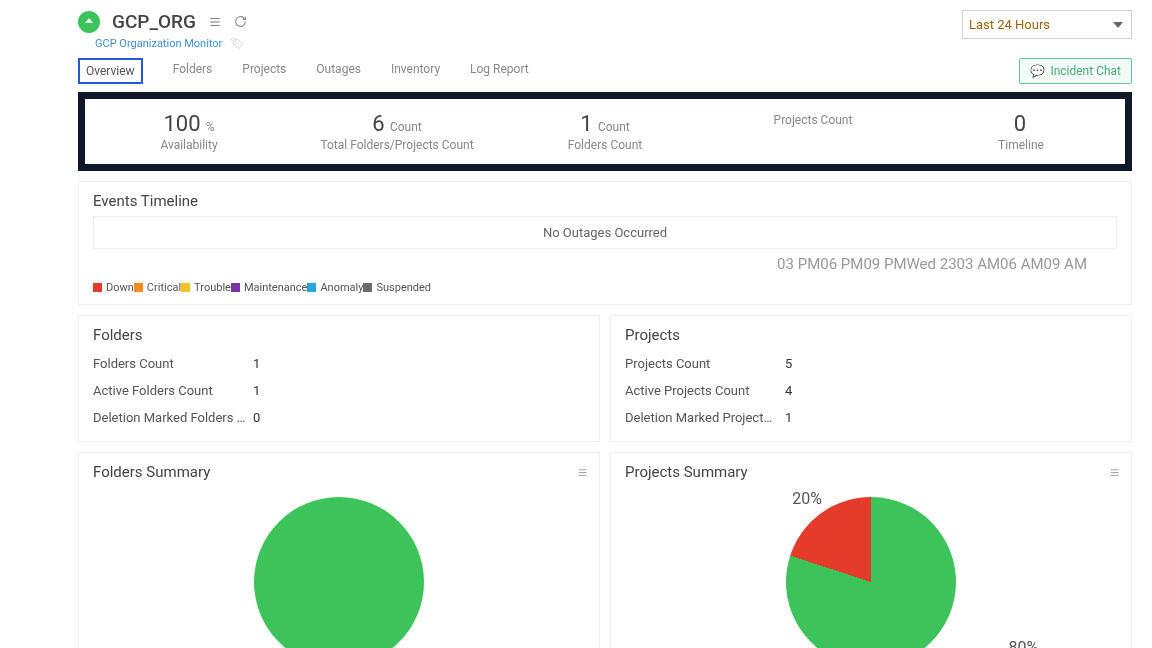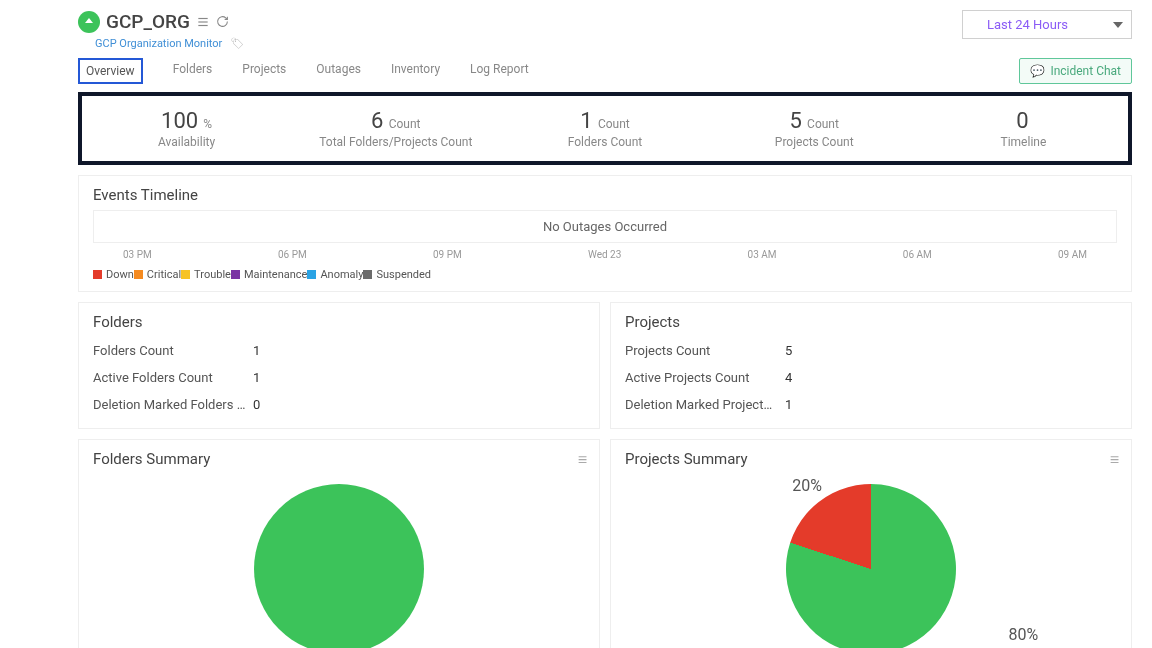--- a/index.html
+++ b/index.html
@@ -1,43 +1,43 @@
 <!DOCTYPE html>
 <html><head>
 <meta charset="utf-8">
 <style>
 *{box-sizing:border-box;margin:0;padding:0;font-family:-apple-system,BlinkMacSystemFont,"Segoe UI",Roboto,Arial,sans-serif}
 body{background:#fff;width:1152px;height:648px;overflow:hidden;font-size:13px;color:#333}
 .header{display:flex;justify-content:space-between;align-items:flex-start;padding:10px 20px 0 78px}
 .title-area{display:flex;flex-direction:column;gap:4px}
-.title-row{display:flex;align-items:center;gap:6px}
+.title-row{display:flex;align-items:center;gap:12px}
 .status-circle{width:22px;height:22px;border-radius:50%;background:#3cc35a;display:flex;align-items:center;justify-content:center}
 .status-circle svg{fill:#fff}
 .page-title{font-size:19px;font-weight:500;color:#444}
 .icon-btn{color:#888;cursor:pointer;display:inline-flex}
 .subtitle-row{display:flex;align-items:center;gap:8px;margin-left:17px}
 .breadcrumb{color:#408fd6;font-size:11px;cursor:pointer}
 .tag-icon{color:#bbb;font-size:11px}
-.time-select{border:1px solid #d0d0d0;padding:6px 28px 6px 24px;font-size:13px;color:#8b5cf6;cursor:pointer;position:relative;min-width:170px}
+.time-select{border:1px solid #d0d0d0;padding:6px 28px 6px 6px;font-size:13px;color:#a16207;cursor:pointer;position:relative;min-width:170px}
 .time-select::after{content:"";position:absolute;right:8px;top:50%;transform:translateY(-50%);border-left:5px solid transparent;border-right:5px solid transparent;border-top:6px solid #666}
 .tab-row{display:flex;justify-content:space-between;align-items:center;padding:8px 20px 0 78px}
 .tabs{display:flex;gap:30px;font-size:12px;color:#888}
 .tab{cursor:pointer;padding:4px 0}
 .tab.active{border:2px solid #2458d6;padding:4px 6px;color:#555}
 .incident-btn{border:1px solid #5fc79a;color:#4aa97d;background:#f3fbf7;padding:5px 10px;font-size:12px;cursor:pointer;display:flex;align-items:center;gap:5px;border-radius:2px}
 .content{padding:8px 20px 20px 78px;display:flex;flex-direction:column;gap:10px}
-.stats-row{display:flex;border:4px solid #0f172a;background:#fff}
+.stats-row{display:flex;border:7px solid #0f172a;background:#fff}
 .stat{flex:1;text-align:center;padding:12px 8px}
 .stat-val{font-size:22px;color:#444}
 .stat-unit{font-size:12px;color:#888;margin-left:2px}
 .stat-label{font-size:12px;color:#888;margin-top:2px}
 .panel{border:1px solid #eee;background:#fff;padding:10px 14px}
 .panel-title{font-size:15px;color:#444;margin-bottom:6px}
 .timeline-box{border:1px solid #eee;padding:8px;text-align:center;color:#666;font-size:13px;margin-bottom:6px}
-.time-axis{display:flex;justify-content:space-between;font-size:10px;color:#999;padding:0 30px;margin-bottom:8px}
+.time-axis{display:flex;justify-content:flex-end;font-size:15px;color:#999;padding:0 30px;margin-bottom:8px}
 .legend-row{display:flex;gap:0;font-size:11px;color:#555;flex-wrap:wrap}
 .legend-item{display:flex;align-items:center;gap:4px}
 .sq{width:9px;height:9px}
 .two-col{display:flex;gap:10px}
 .two-col>*{flex:1}
 .kv-table{width:100%;font-size:13px}
 .kv-row{display:flex;padding:6px 0}
 .kv-key{flex:0 0 160px;color:#555}
 .kv-val{color:#333}
 .chart-panel{position:relative}
@@ -103,21 +103,20 @@
       </div>
       <div class="stat">
         <div><span class="stat-val">6</span> <span class="stat-unit">Count</span></div>
         <div class="stat-label">Total Folders/Projects Count</div>
       </div>
       <div class="stat">
         <div><span class="stat-val">1</span> <span class="stat-unit">Count</span></div>
         <div class="stat-label">Folders Count</div>
       </div>
       <div class="stat">
-        <div><span class="stat-val">5</span> <span class="stat-unit">Count</span></div>
         <div class="stat-label">Projects Count</div>
       </div>
       <div class="stat">
         <div><span class="stat-val">0</span> <span class="stat-unit"></span></div>
         <div class="stat-label">Timeline</div>
       </div>
     </div>
 
   <div class="panel">
     <div class="panel-title">Events Timeline</div>

